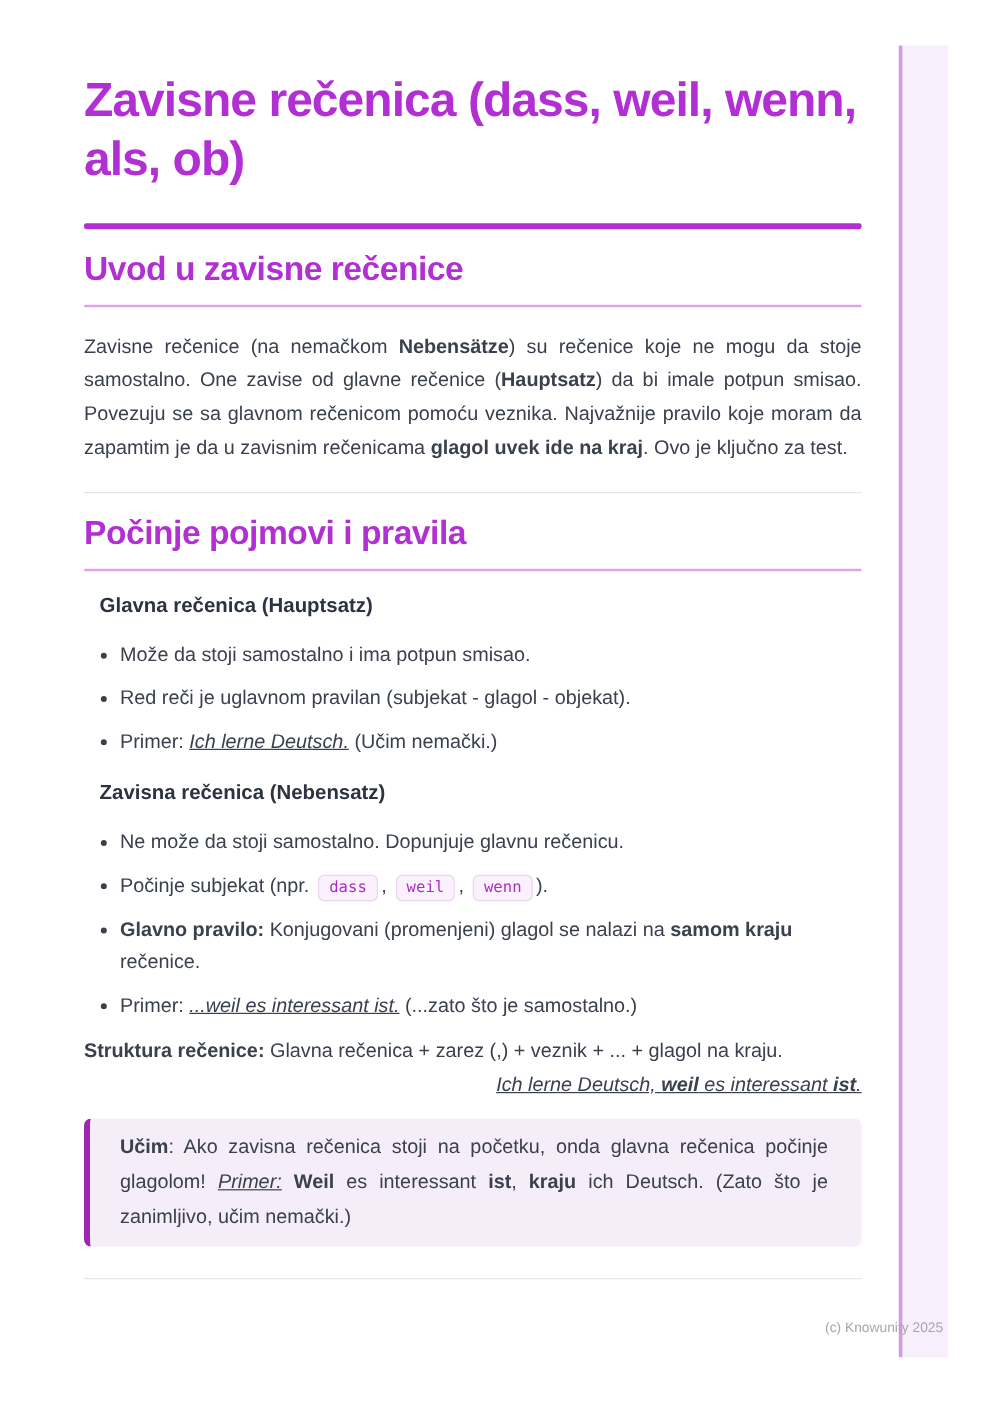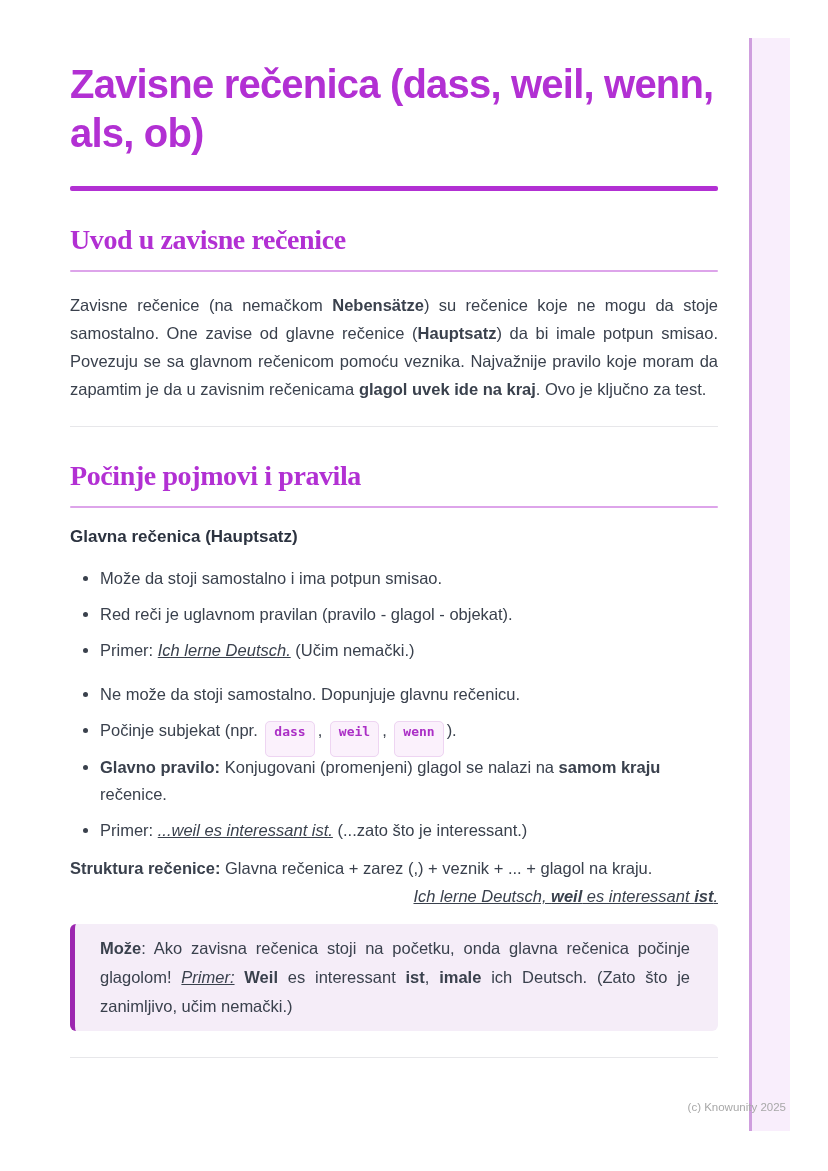--- a/index.html
+++ b/index.html
@@ -27,35 +27,35 @@
     position:absolute;left:70px;top:0;width:648px;padding-top:60px;
   }
   h1{
     margin:0;font-size:40px;line-height:49px;font-weight:800;
     letter-spacing:-0.8px;color:var(--accent);
   }
   .rule-thick{
     height:4.5px;background:var(--accent);margin-top:28px;border-radius:2px;
   }
   h2{
-    margin:32px 0 0;font-size:28px;line-height:34px;font-weight:800;
-    letter-spacing:-0.4px;color:var(--accent);font-family:Liberation Serif, serif;
+    margin:16px 0 0;font-size:28px;line-height:34px;font-weight:800;
+    letter-spacing:-0.4px;color:var(--accent);
   }
   .rule-thin{
     height:2px;background:var(--accent_light);margin-top:13px;border-radius:1px;
   }
   p.body{
     margin:19px 0 0;font-size:16.5px;line-height:28.3px;
     text-align:justify;color:var(--body_text);
   }
   .divider{
     height:1px;background:var(--divider);margin-top:22px;
   }
   h3{
-    margin:18px 0 0;font-size:17px;line-height:22px;font-weight:700;
+    margin:18px 13px 0;font-size:17px;line-height:22px;font-weight:700;
     color:var(--heading_text);
   }
   ul{
     margin:17px 0 0;padding-left:30px;list-style:disc;
   }
   li{
     font-size:16.5px;line-height:27px;color:var(--body_text);
   }
   li + li{margin-top:9px;}
   p.structure{
@@ -66,23 +66,23 @@
     border-left:5px solid var(--callout_border);border-radius:6px;
     padding:10px 28px 10px 25px;
   }
   .callout .rich{
     font-size:16.5px;line-height:29px;text-align:justify;color:var(--body_text);
   }
   .b{font-weight:700;}
   .i{font-style:italic;text-decoration:underline;}
   .code{
     font-family:"DejaVu Sans Mono","Liberation Mono",monospace;
-    font-size:13px;font-weight:700;color:var(--badge_text);
+    font-size:13px;font-weight:400;color:var(--badge_text);
     background:var(--badge_bg);border:1px solid var(--badge_border);
-    border-radius:5px;padding:2px 8px 17px;margin:0 3px;white-space:nowrap;
+    border-radius:5px;padding:2px 8px 3px;margin:0 3px;white-space:nowrap;
   }
   .bottom-divider{
     height:1px;background:var(--divider);margin-top:26px;
   }
   .side-bar{
     position:absolute;left:749px;top:38px;width:38px;height:1093px;
     background:var(--sidebar_fill);border-left:3px solid var(--sidebar_edge);
   }
   .watermark{
     position:absolute;top:1100px;right:42px;font-size:11.5px;line-height:14px;
@@ -104,35 +104,36 @@
   <p class="body rich"><span>Zavisne rečenice (na nemačkom </span><span class="b">Nebensätze</span><span>) su rečenice koje ne mogu da stoje samostalno. One zavise od glavne rečenice (</span><span class="b">Hauptsatz</span><span>) da bi imale potpun smisao. Povezuju se sa glavnom rečenicom pomoću veznika. Najvažnije pravilo koje moram da zapamtim je da u zavisnim rečenicama </span><span class="b">glagol uvek ide na kraj</span><span>. Ovo je ključno za test.</span></p>
 
   <div class="divider"></div>
 
   <h2>Počinje pojmovi i pravila</h2>
   <div class="rule-thin"></div>
 
   <h3>Glavna rečenica (Hauptsatz)</h3>
   <ul>
     <li class="rich"><span>Može da stoji samostalno i ima potpun smisao.</span></li>
-    <li class="rich"><span>Red reči je uglavnom pravilan (pravilo - glagol - objekat).</span></li>
+    <li class="rich"><span>Red reči je uglavnom pravilan (subjekat - glagol - objekat).</span></li>
     <li class="rich"><span>Primer: </span><span class="i">Ich lerne Deutsch.</span><span> (Učim nemački.)</span></li>
   </ul>
 
+  <h3>Zavisna rečenica (Nebensatz)</h3>
   <ul>
     <li class="rich"><span>Ne može da stoji samostalno. Dopunjuje glavnu rečenicu.</span></li>
     <li class="rich"><span>Počinje subjekat (npr. </span><span class="code">dass</span><span>, </span><span class="code">weil</span><span>, </span><span class="code">wenn</span><span>).</span></li>
     <li class="rich"><span class="b">Glavno pravilo:</span><span> Konjugovani (promenjeni) glagol se nalazi na </span><span class="b">samom kraju</span><span> rečenice.</span></li>
-    <li class="rich"><span>Primer: </span><span class="i">...weil es interessant ist.</span><span> (...zato što je interessant.)</span></li>
+    <li class="rich"><span>Primer: </span><span class="i">...weil es interessant ist.</span><span> (...zato što je samostalno.)</span></li>
   </ul>
 
   <p class="structure rich"><span class="b">Struktura rečenice:</span><span> Glavna rečenica + zarez (,) + veznik + ... + glagol na kraju.</span></p>
   <p class="structure rich" style="margin-top:0;text-align:right;"><span class="i">Ich lerne Deutsch, </span><span class="b i">weil</span><span class="i"> es interessant </span><span class="b i">ist</span><span class="i">.</span></p>
 
   <div class="callout">
-    <div class="rich"><span class="b">Može</span><span>: Ako zavisna rečenica stoji na početku, onda glavna rečenica počinje glagolom! </span><span class="i">Primer:</span><span> </span><span class="b">Weil</span><span> es interessant </span><span class="b">ist</span><span>, </span><span class="b">imale</span><span> ich Deutsch. (Zato što je zanimljivo, učim nemački.)</span></div>
+    <div class="rich"><span class="b">Učim</span><span>: Ako zavisna rečenica stoji na početku, onda glavna rečenica počinje glagolom! </span><span class="i">Primer:</span><span> </span><span class="b">Weil</span><span> es interessant </span><span class="b">ist</span><span>, </span><span class="b">kraju</span><span> ich Deutsch. (Zato što je zanimljivo, učim nemački.)</span></div>
   </div>
 
   <div class="bottom-divider"></div>
 
 </div>
 
 <div class="watermark">(c) Knowunity 2025</div>
 
 </body></html>

